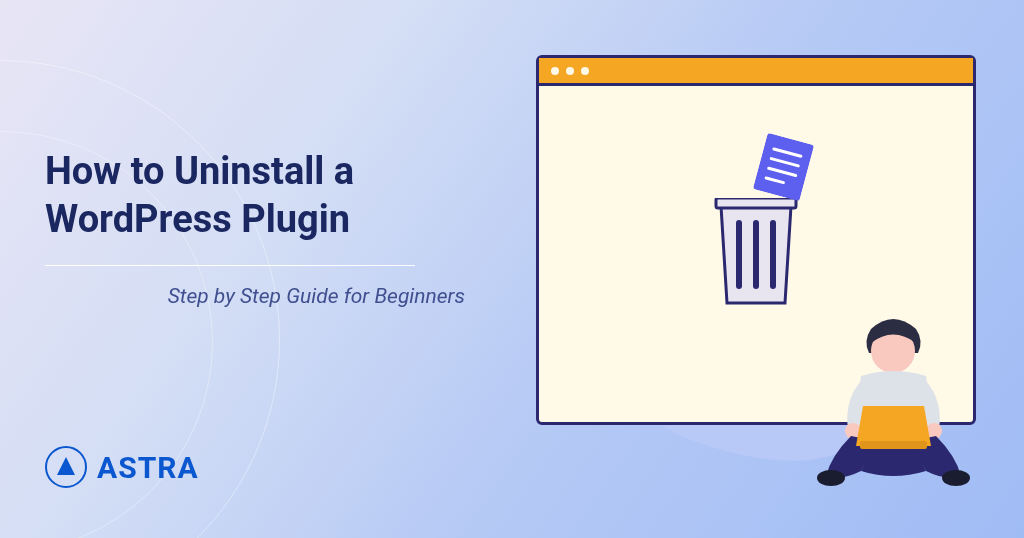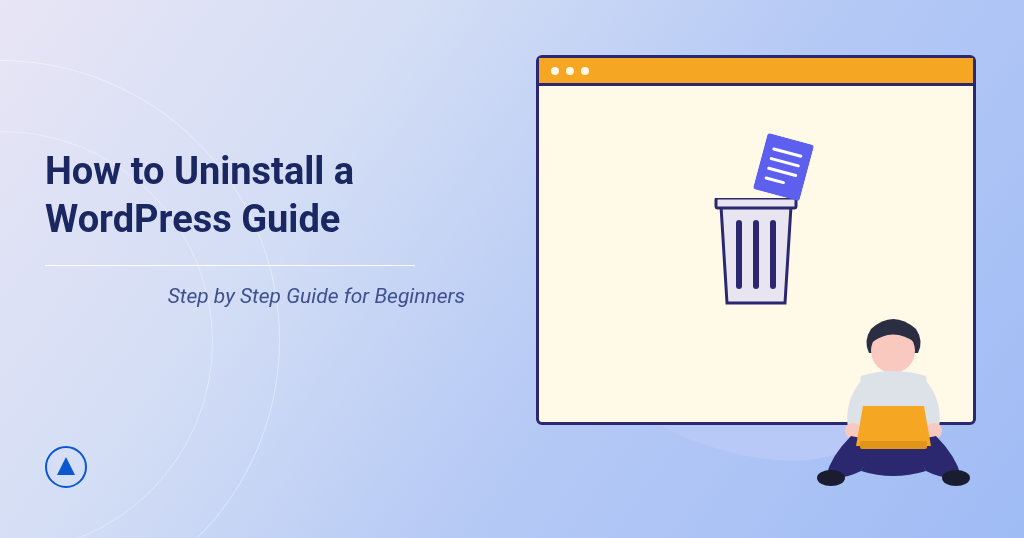--- a/index.html
+++ b/index.html
@@ -151,29 +151,30 @@
       bottom: -75px;
       z-index: 3;
     }
   </style>
 </head>
 <body>
 
 <div class="bg-circle"></div>
 
 <div class="content-left">
-  <h1 class="title">How to Uninstall a WordPress Guide</h1>
+  <h1 class="title">How to Uninstall a WordPress Plugin</h1>
   <div class="divider"></div>
   <p class="subtitle">Step by Step Guide for Beginners</p>
 </div>
 
 <div class="logo-area">
   <div class="logo-icon">
     <div class="logo-triangle"></div>
   </div>
+  <span class="logo-text">ASTRA</span>
 </div>
 
 <div class="illustration">
   <svg class="blob" viewBox="0 0 380 430">
     <path d="M190,15 C260,10 330,50 355,130 C380,210 365,300 320,370 C275,440 190,425 120,400 C50,375 15,300 25,210 C35,120 120,20 190,15 Z" fill="#b8c8f7"></path>
   </svg>
 
   <div class="browser-window">
     <div class="browser-bar">
       <div class="browser-dot"></div>

